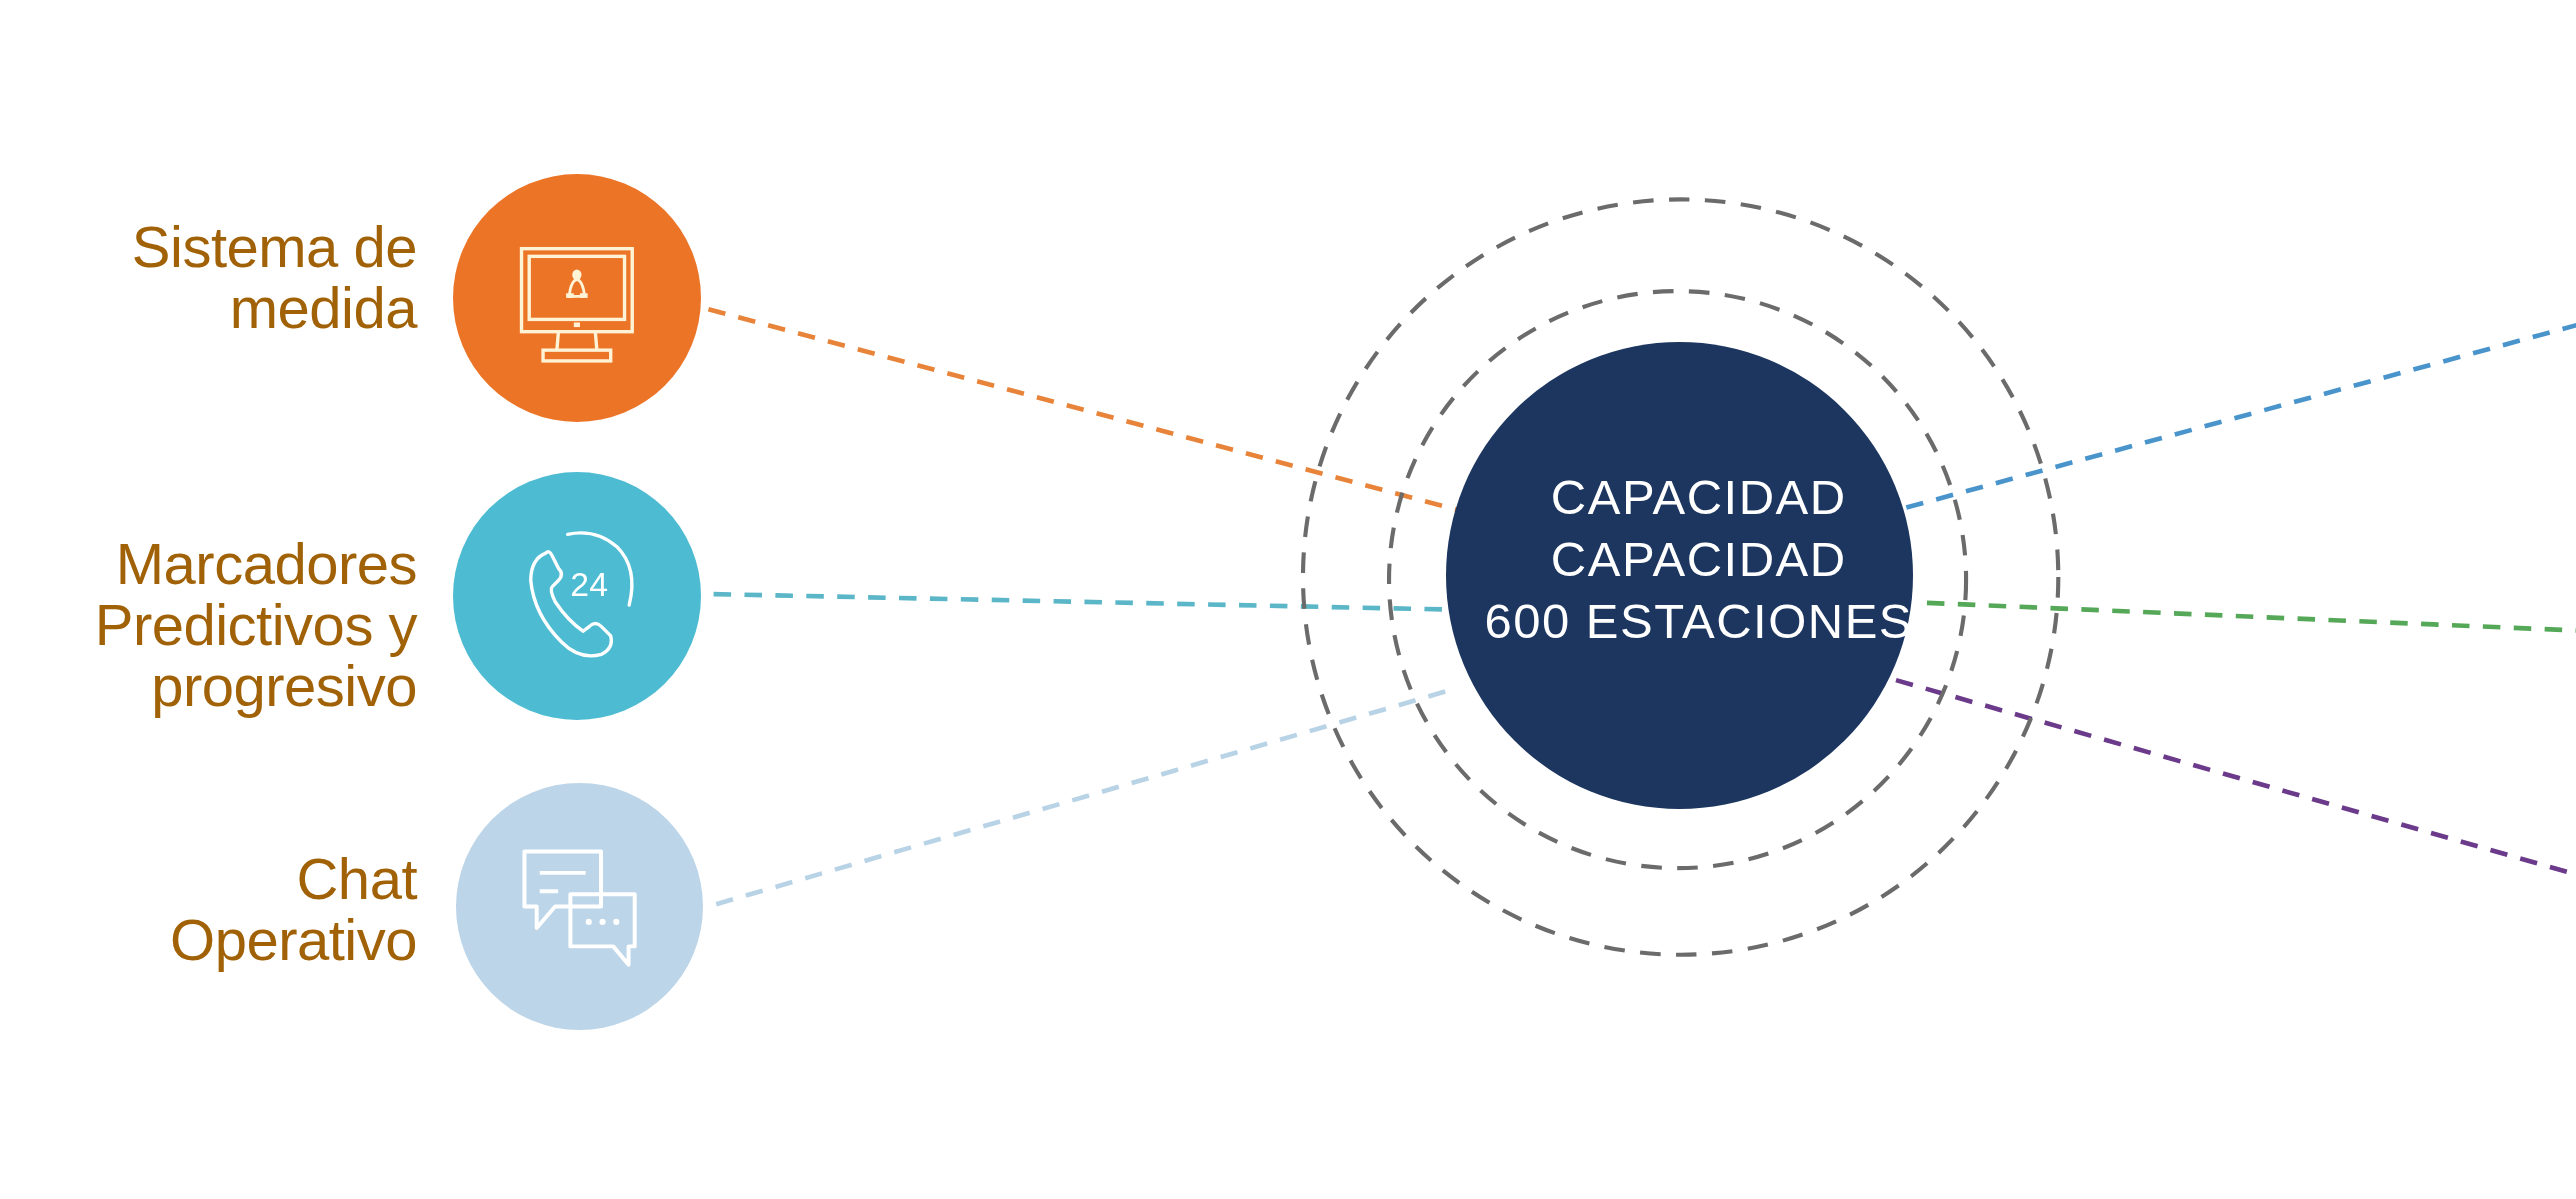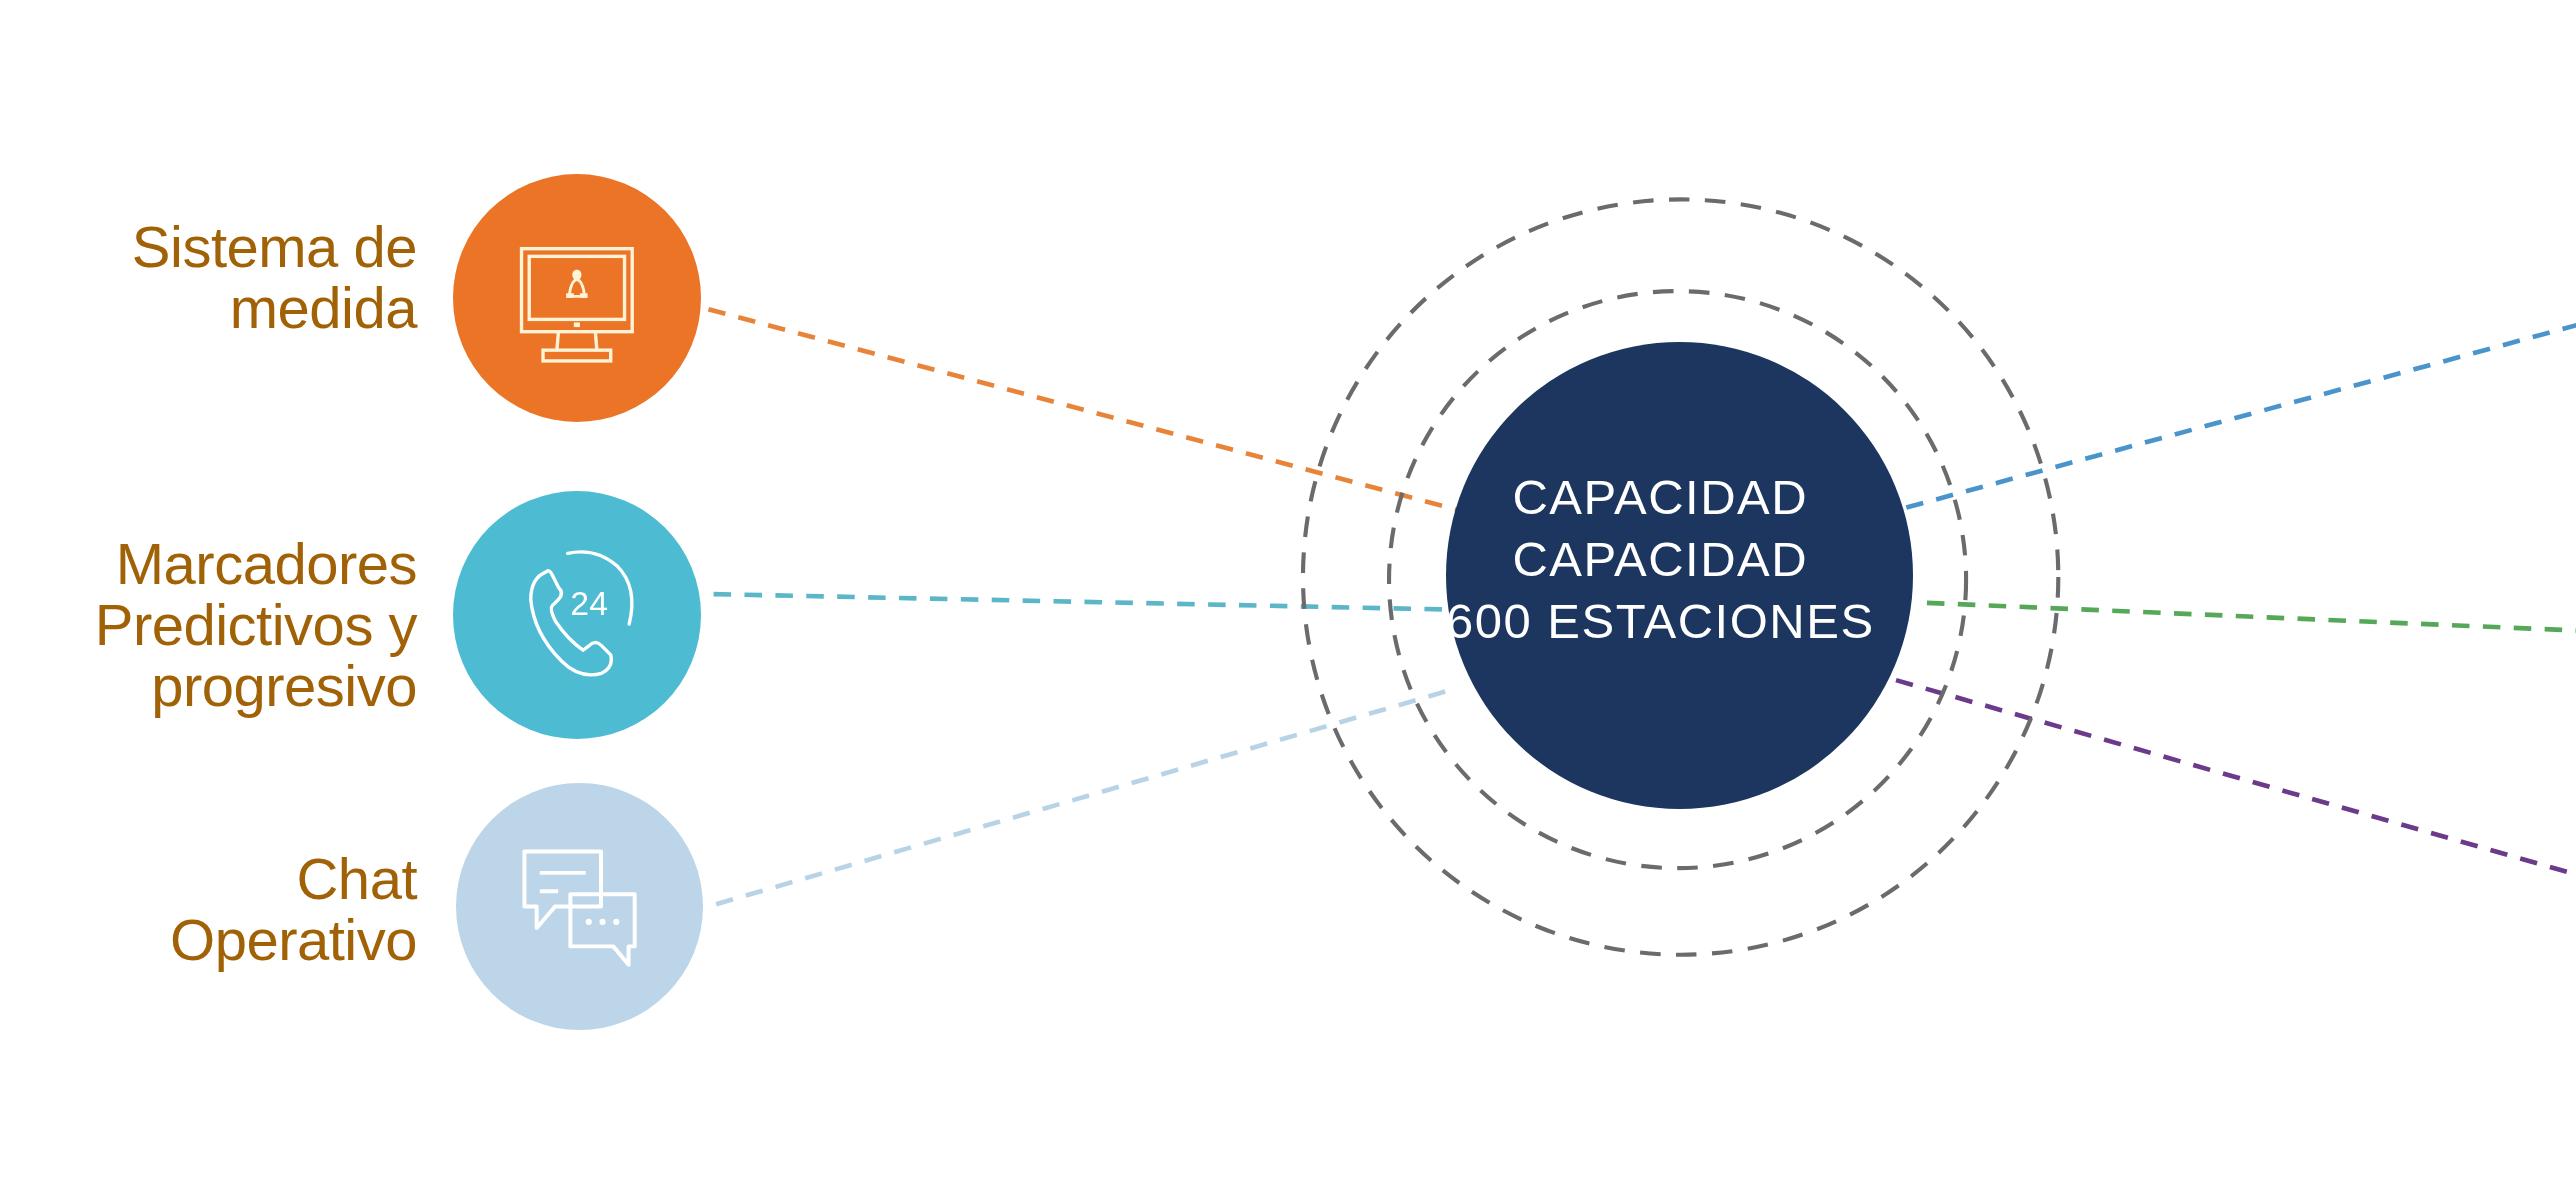--- a/index.html
+++ b/index.html
@@ -6,21 +6,21 @@
   body { width: 3351px; height: 1200px; position: relative; overflow: hidden;
          font-family: "Liberation Sans", "DejaVu Sans", sans-serif; }
   .canvas { position: absolute; left: 0; top: 0; width: 3351px; height: 1200px; }
   svg.lines { position: absolute; left: 0; top: 0; }
   .node { position: absolute; border-radius: 50%; display: flex; align-items: center; justify-content: center; }
   .node svg { width: 62%; height: 62%; }
   .label { position: absolute; color: #a16207; font-size: 58px; line-height: 61px; letter-spacing: -0.5px; font-weight: 400; }
   .label.left { text-align: right; }
   .label span { display: block; white-space: nowrap; }
   .hub { position: absolute; left: 1446px; top: 342px; width: 467px; height: 467px; border-radius: 50%;
-         background: #1c365f; display: flex; flex-direction: column; align-items: flex-start; justify-content: flex-start; }
+         background: #1c365f; display: flex; flex-direction: column; align-items: flex-end; justify-content: flex-start; }
   .hub-text { margin-top: 124px; color: #ffffff; text-align: center; font-size: 49px; line-height: 62px; letter-spacing: 1.5px; }
   .hub-text span { display: block; white-space: nowrap; }
 </style>
 </head>
 <body>
 
 <div class="canvas">
 
   <svg class="lines" width="3351" height="1200" viewBox="0 0 6504 2329">
     <g fill="none" stroke-width="9" stroke-dasharray="34 26">
@@ -65,21 +65,21 @@
         <rect x="52" y="47" width="5" height="3"></rect>
       </g>
     </svg>
   </div>
 
   <div class="label left" style="right:2934px; top:533px;">
     <span>Marcadores</span>
     <span>Predictivos y</span>
     <span>progresivo</span>
   </div>
-  <div class="node" style="left:453px; top:491px; width:248px; height:248px; background:#4dbbd2;">
+  <div class="node" style="left:453px; top:472px; width:248px; height:248px; background:#4dbbd2;">
     <svg viewBox="0 0 100 100">
       <g fill="none" stroke="#ffffff" stroke-width="2.2" stroke-linecap="round">
         <path d="M44 10 Q62 6 76 18 Q90 32 84 56"></path>
         <path d="M30 22 Q20 26 20 40 Q22 62 40 80 Q52 92 66 88 Q74 84 72 76 L66 70 Q62 66 58 70 L54 73 Q44 66 36 54 Q32 46 34 44 L38 40 Q42 36 38 32 L34 24 Q32 20 30 22 Z"></path>
       </g>
       <text x="58" y="50" text-anchor="middle" font-size="22" fill="#ffffff" font-family="Liberation Sans, sans-serif">24</text>
     </svg>
   </div>
 
   <div class="label left" style="right:2934px; top:848px;margin-left:43px;">

